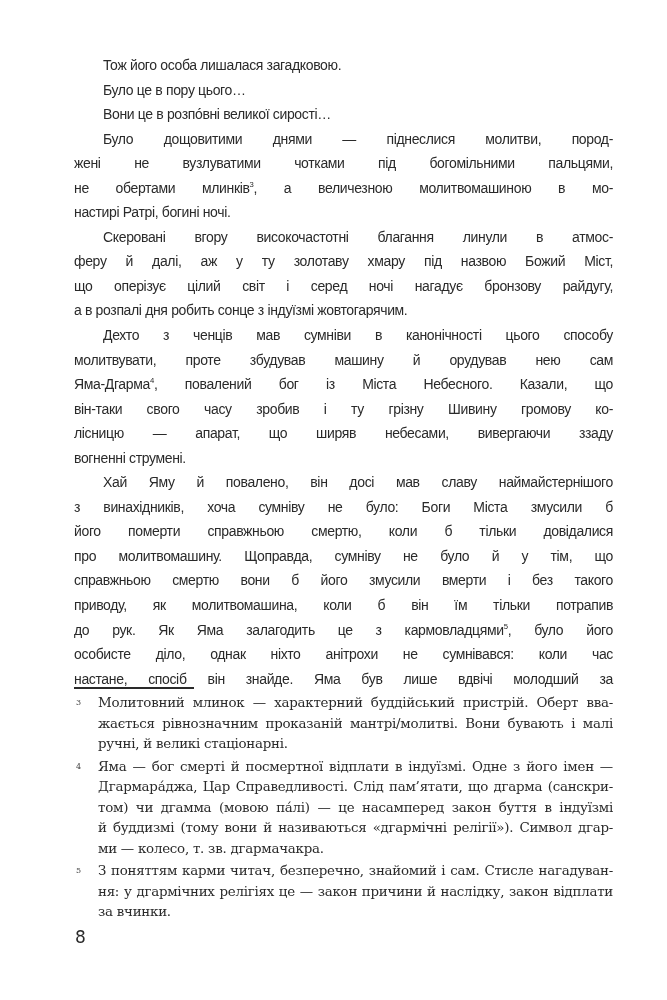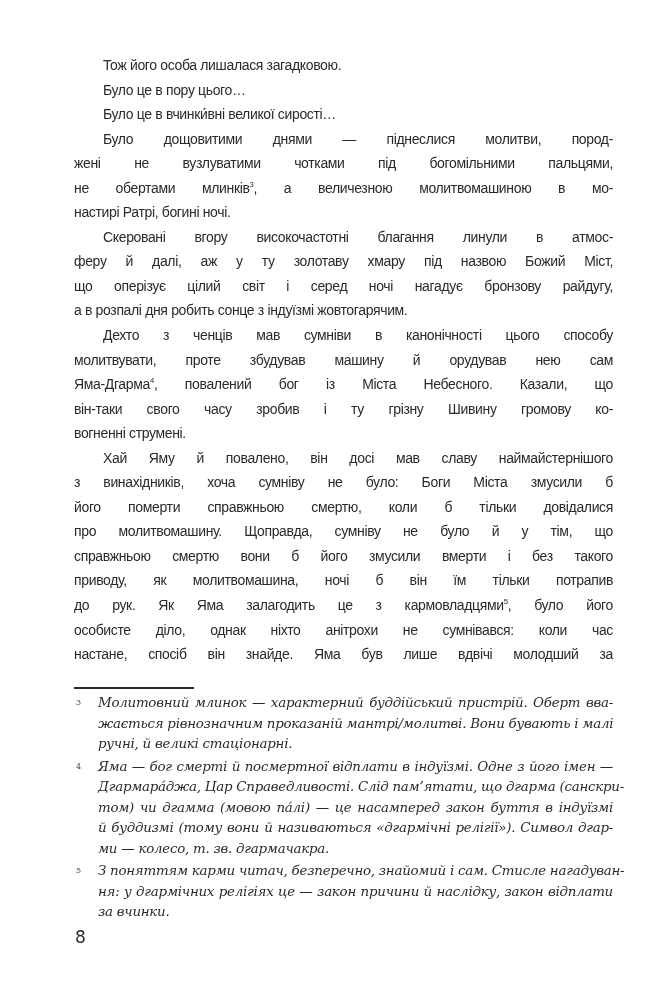--- a/index.html
+++ b/index.html
@@ -7,51 +7,52 @@
   .page { position: absolute; left: 0; top: 0; width: 667px; height: 1000px; background: #fff; color: #2a2a2a; }
   .body-text { position: absolute; left: 74px; top: 53px; width: 539px; font-family: Liberation Sans, sans-serif; font-size: 14px; letter-spacing: -0.35px; }
   .line { height: 24.55px; line-height: 24.55px; white-space: nowrap; text-align: justify; text-align-last: justify; display: block; }
   .line.last { text-align-last: left; }
   .line.indent { padding-left: 29px; }
   sup { font-size: 0.55em; vertical-align: 0.75em; line-height: 0; }
   .rule { position: absolute; left: 74px; top: 687px; width: 120px; height: 2px; background: #2a2a2a; }
   .footnotes { position: absolute; left: 74px; top: 693px; width: 539px; font-family: "DejaVu Serif", "Liberation Serif", serif; font-size: 13.4px; letter-spacing: -0.25px; }
   .fn { position: relative; padding-left: 24px; margin-bottom: 2px; }
   .fn-num { position: absolute; left: 2px; top: 0; font-size: 8px; line-height: 20.5px; vertical-align: top; color: #444; }
-  .fn-line { height: 20.5px; line-height: 20.5px; white-space: nowrap; text-align: justify; text-align-last: justify; display: block; font-style: italic; }
+  .fn-line { height: 20.5px; line-height: 20.5px; white-space: nowrap; text-align: justify; text-align-last: justify; display: block; }
   .fn-line.last { text-align-last: left; }
   .page-number { position: absolute; left: 75px; top: 927px; font-family: "DejaVu Sans", "Liberation Sans", sans-serif; font-size: 17px; color: #2a2a2a; }
 </style>
 </head>
 <body>
 
 <div class="page">
   <div class="body-text" id="body-text">
       <span class="line indent last"><span>Тож його особа лишалася загадковою.</span></span>
       <span class="line indent last"><span>Було це в пору цього…</span></span>
-      <span class="line indent last"><span>Було це в вчинки́вні великої сирості…</span></span>
+      <span class="line indent last"><span>Вони це в розпо́вні великої сирості…</span></span>
       <span class="line indent"><span>Було дощовитими днями — піднеслися молитви, пород-</span></span>
       <span class="line"><span>жені не вузлуватими чотками під богомільними пальцями,</span></span>
       <span class="line"><span>не обертами млинків</span><sup>3</sup><span>, а величезною молитвомашиною в мо-</span></span>
       <span class="line last"><span>настирі Ратрі, богині ночі.</span></span>
       <span class="line indent"><span>Скеровані вгору високочастотні благання линули в атмос-</span></span>
       <span class="line"><span>феру й далі, аж у ту золотаву хмару під назвою Божий Міст,</span></span>
       <span class="line"><span>що оперізує цілий світ і серед ночі нагадує бронзову райдугу,</span></span>
       <span class="line last"><span>а в розпалі дня робить сонце з індуїзмі жовтогарячим.</span></span>
       <span class="line indent"><span>Дехто з ченців мав сумніви в канонічності цього способу</span></span>
       <span class="line"><span>молитвувати, проте збудував машину й орудував нею сам</span></span>
       <span class="line"><span>Яма-Дгарма</span><sup>4</sup><span>, повалений бог із Міста Небесного. Казали, що</span></span>
       <span class="line"><span>він-таки свого часу зробив і ту грізну Шивину громову ко-</span></span>
+      <span class="line"><span>лісницю — апарат, що ширяв небесами, вивергаючи ззаду</span></span>
       <span class="line last"><span>вогненні струмені.</span></span>
       <span class="line indent"><span>Хай Яму й повалено, він досі мав славу наймайстернішого</span></span>
       <span class="line"><span>з винахідників, хоча сумніву не було: Боги Міста змусили б</span></span>
       <span class="line"><span>його померти справжньою смертю, коли б тільки довідалися</span></span>
       <span class="line"><span>про молитвомашину. Щоправда, сумніву не було й у тім, що</span></span>
       <span class="line"><span>справжньою смертю вони б його змусили вмерти і без такого</span></span>
-      <span class="line"><span>приводу, як молитвомашина, ночі б він їм тільки потрапив</span></span>
+      <span class="line"><span>приводу, як молитвомашина, коли б він їм тільки потрапив</span></span>
       <span class="line"><span>до рук. Як Яма залагодить це з кармовладцями</span><sup>5</sup><span>, було його</span></span>
       <span class="line"><span>особисте діло, однак ніхто анітрохи не сумнівався: коли час</span></span>
       <span class="line"><span>настане, спосіб він знайде. Яма був лише вдвічі молодший за</span></span>
     </div>
   <div class="rule"></div>
   <div class="footnotes" id="footnotes">
       <div class="fn">
         <span class="fn-num">3</span>
         <span class="fn-line">Молитовний млинок — характерний буддійський пристрій. Оберт вва-</span>
         <span class="fn-line">жається рівнозначним проказаній мантрі/молитві. Вони бувають і малі</span>

